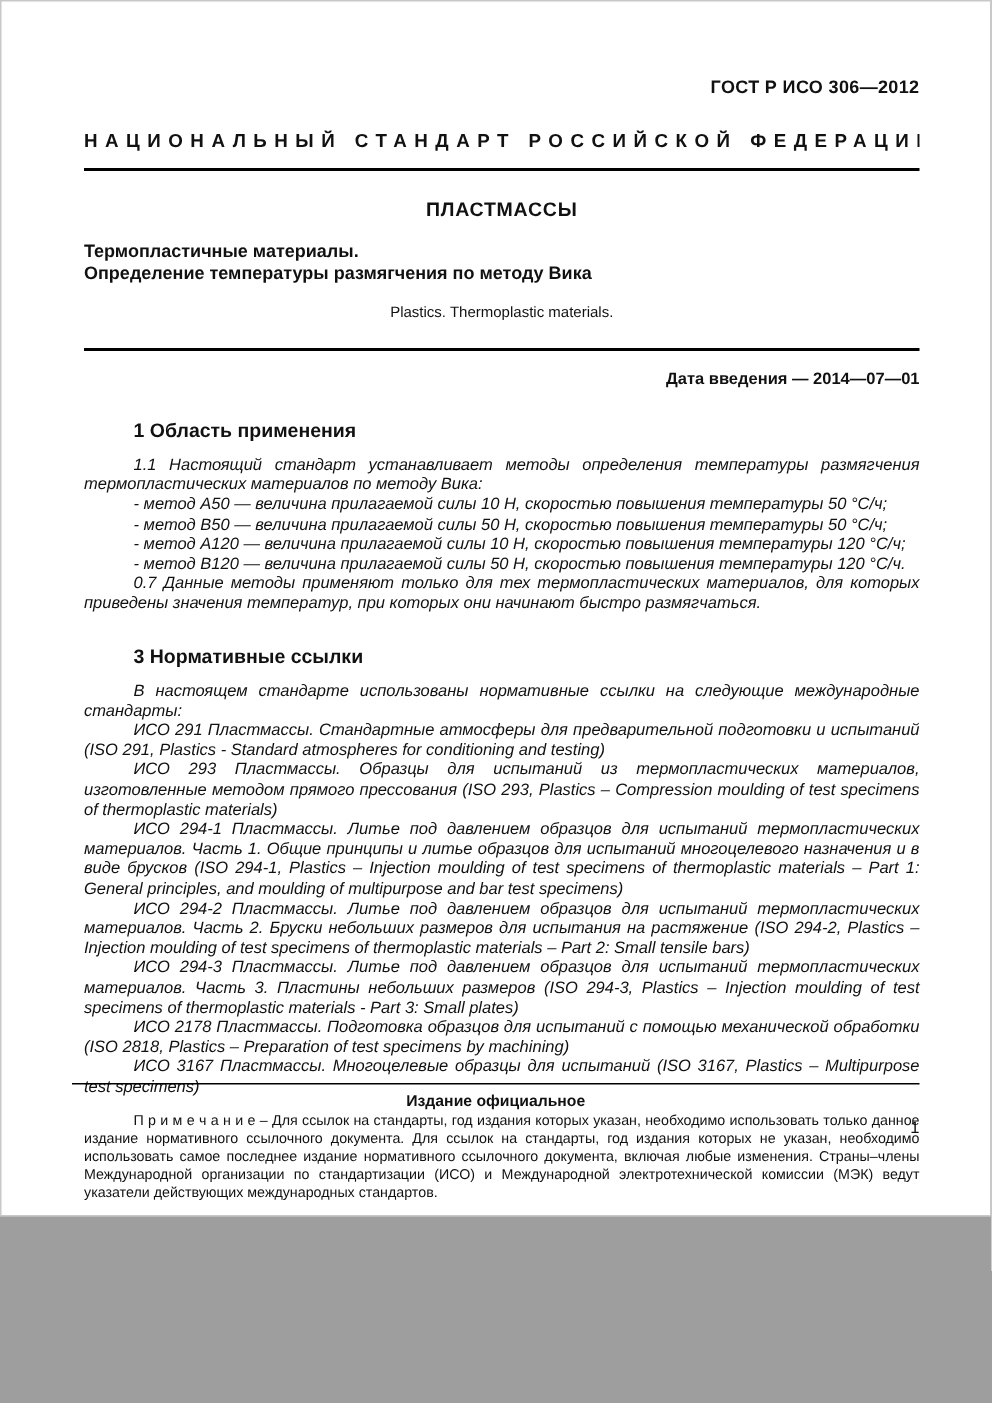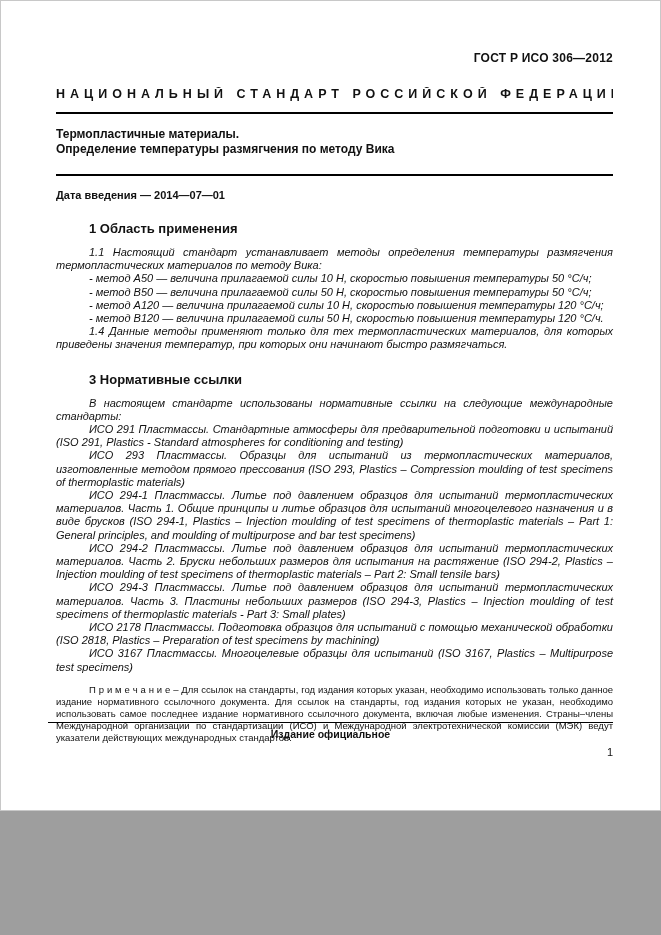--- a/index.html
+++ b/index.html
@@ -68,20 +68,21 @@
     line-height: 13px;
   }
   .rule-mid {
     height: 2px;
     background: #000;
     margin-top: 17px;
     border: none;
   }
   .intro-date {
     margin-top: 13px;
+    text-align: right;
     font-size: 11px;
     font-weight: bold;
   }
   h2.sec {
     margin: 20px 0 10px 0;
     padding-left: 33px;
     font-size: 13px;
     font-weight: bold;
   }
   p.body {
@@ -121,41 +122,43 @@
 <body>
 
 <div class="page">
 
   <div class="doc-code">ГОСТ Р ИСО 306—2012</div>
 
   <div class="federation">НАЦИОНАЛЬНЫЙ СТАНДАРТ РОССИЙСКОЙ ФЕДЕРАЦИИ</div>
 
   <div class="rule-thick"></div>
 
+  <div class="subject">ПЛАСТМАССЫ</div>
 
   <div class="title-ru">
     <div>Термопластичные материалы.</div>
     <div>Определение температуры размягчения по методу Вика</div>
   </div>
 
   <div class="title-en">
+    <div>Plastics. Thermoplastic materials.</div>
   </div>
 
   <div class="rule-mid"></div>
 
   <div class="intro-date">Дата введения — 2014—07—01</div>
 
   <h2 class="sec">1 Область применения</h2>
 
   <p class="body">1.1 Настоящий стандарт устанавливает методы определения температуры размягчения термопластических материалов по методу Вика:</p>
   <p class="body">- метод А50 — величина прилагаемой силы 10 Н, скоростью повышения температуры 50 °С/ч;</p>
   <p class="body">- метод В50 — величина прилагаемой силы 50 Н, скоростью повышения температуры 50 °С/ч;</p>
   <p class="body">- метод А120 — величина прилагаемой силы 10 Н, скоростью повышения температуры 120 °С/ч;</p>
   <p class="body">- метод В120 — величина прилагаемой силы 50 Н, скоростью повышения температуры 120 °С/ч.</p>
-  <p class="body">1.4 Данные методы применяют только для тех термопластических материалов, для которых приведены значения температур, при которых они начинают быстро размягчаться.</p>
+  <p class="body">0.7 Данные методы применяют только для тех термопластических материалов, для которых приведены значения температур, при которых они начинают быстро размягчаться.</p>
 
   <h2 class="sec">3 Нормативные ссылки</h2>
 
   <p class="body">В настоящем стандарте использованы нормативные ссылки на следующие международные стандарты:</p>
   <p class="body">ИСО 291 Пластмассы. Стандартные атмосферы для предварительной подготовки и испытаний (ISO 291, Plastics - Standard atmospheres for conditioning and testing)</p>
   <p class="body">ИСО 293 Пластмассы. Образцы для испытаний из термопластических материалов, изготовленные методом прямого прессования (ISO 293, Plastics – Compression moulding of test specimens of thermoplastic materials)</p>
   <p class="body">ИСО 294-1 Пластмассы. Литье под давлением образцов для испытаний термопластических материалов. Часть 1. Общие принципы и литье образцов для испытаний многоцелевого назначения и в виде брусков (ISO 294-1, Plastics – Injection moulding of test specimens of thermoplastic materials – Part 1: General principles, and moulding of multipurpose and bar test specimens)</p>
   <p class="body">ИСО 294-2 Пластмассы. Литье под давлением образцов для испытаний термопластических материалов. Часть 2. Бруски небольших размеров для испытания на растяжение (ISO 294-2, Plastics – Injection moulding of test specimens of thermoplastic materials – Part 2: Small tensile bars)</p>
   <p class="body">ИСО 294-3 Пластмассы. Литье под давлением образцов для испытаний термопластических материалов. Часть 3. Пластины небольших размеров (ISO 294-3, Plastics – Injection moulding of test specimens of thermoplastic materials - Part 3: Small plates)</p>
   <p class="body">ИСО 2178 Пластмассы. Подготовка образцов для испытаний с помощью механической обработки (ISO 2818, Plastics – Preparation of test specimens by machining)</p>

